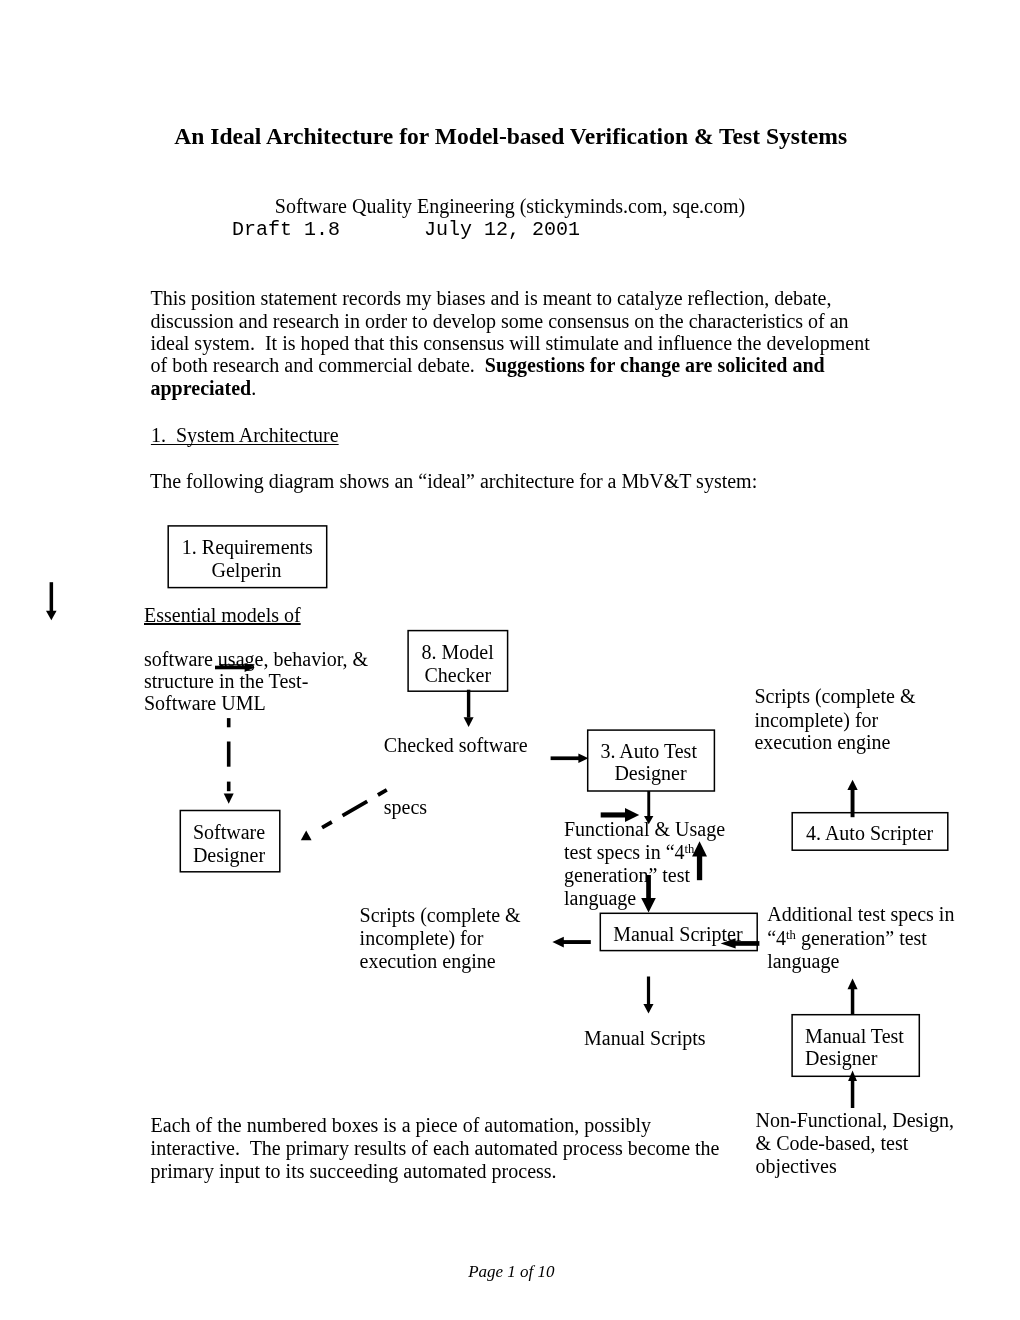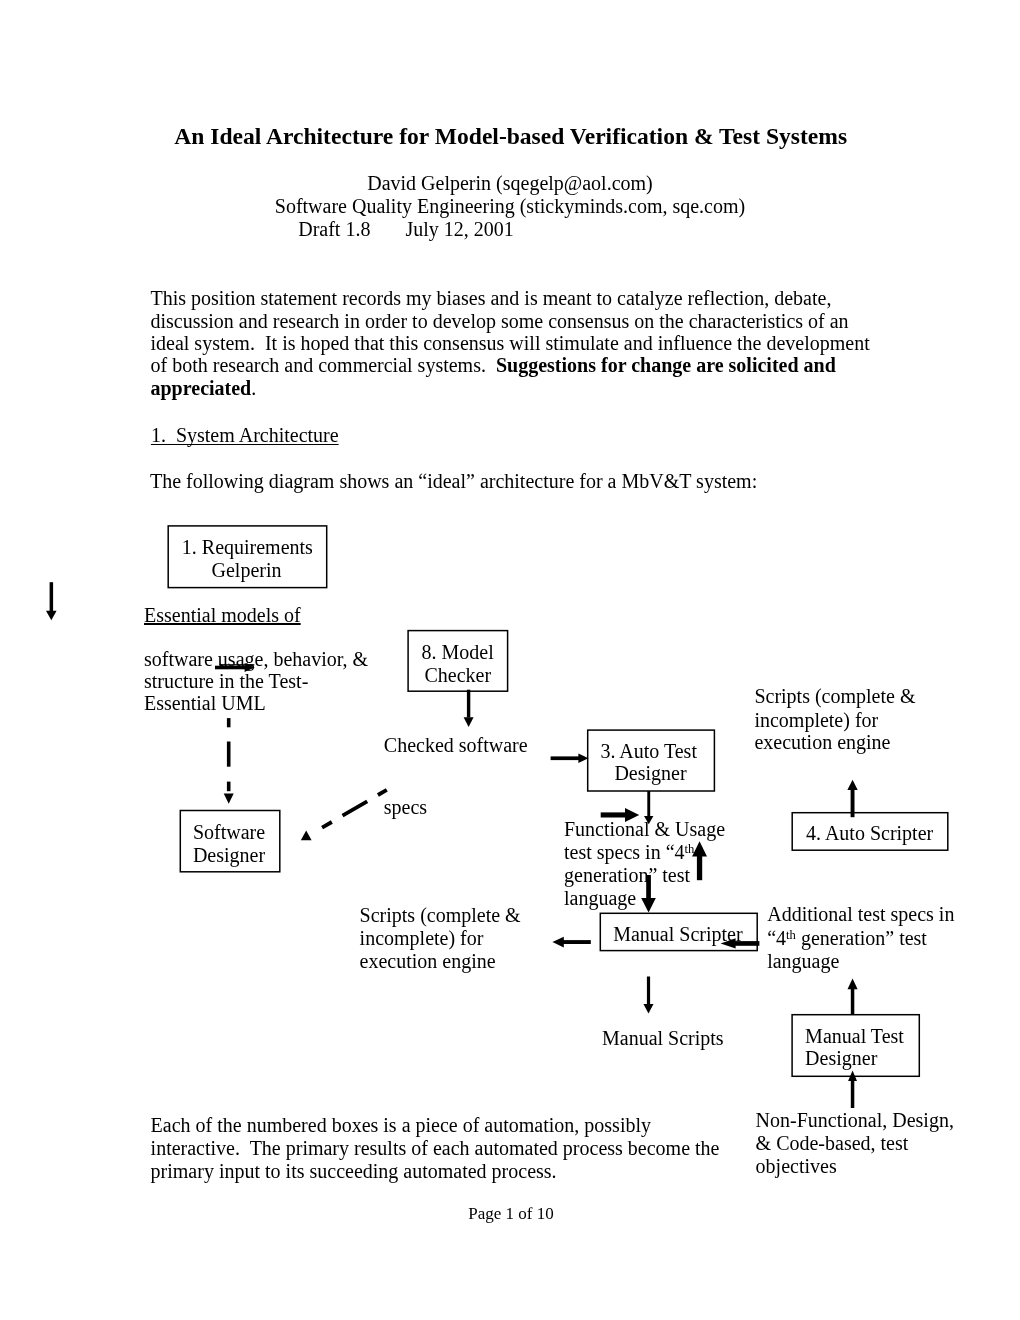--- a/index.html
+++ b/index.html
@@ -17,28 +17,27 @@
   .u{text-decoration:underline;text-decoration-skip-ink:none;text-underline-offset:2.1px;text-decoration-thickness:1.4px;}
   svg.arrows{position:absolute;left:0;top:0;width:1020px;height:1320px;pointer-events:none;}
 </style>
 </head>
 <body>
 
 <div class="page">
 
   <div class="doc-title" style="left:174.3px;top:122.6px;position:absolute;">An Ideal Architecture for Model-based Verification &amp; Test Systems</div>
 
-  <div class="ctr" style="left:0;top:172px;width:1020px;">David Gelperin (sqegelp@aol.com)</div>
   <div class="ctr" style="left:0;top:194.8px;width:1020px;">Software Quality Engineering (stickyminds.com, sqe.com)</div>
-  <div class="ctr" style="left:0;top:218px;width:812px;">Draft 1.8       July 12, 2001</div>
+  <div class="ctr" style="left:0;top:218px;width:812px;font-family:Liberation Mono, monospace;">Draft 1.8       July 12, 2001</div>
 
   <div class="blk" style="left:150.5px;top:309.6px;">discussion and research in order to develop some consensus on the characteristics of an</div>
   <div class="blk" style="left:150.5px;top:286.7px;">This position statement records my biases and is meant to catalyze reflection, debate,</div>
   <div class="blk" style="left:150.5px;top:331.7px;">ideal system.  It is hoped that this consensus will stimulate and influence the development</div>
-  <div class="blk" style="left:150.5px;top:353.7px;"><span>of both research and commercial systems.  </span><b>Suggestions for change are solicited and</b></div>
+  <div class="blk" style="left:150.5px;top:353.7px;"><span>of both research and commercial debate.  </span><b>Suggestions for change are solicited and</b></div>
   <div class="blk" style="left:150.5px;top:376.6px;"><b>appreciated</b><span>.</span></div>
 
   <div class="blk u" style="left:150.9px;top:424.1px;">1.  System Architecture</div>
 
   <div class="blk" style="left:150px;top:470.4px;">The following diagram shows an “ideal” architecture for a MbV&amp;T system:</div>
 
   <div class="blk" style="left:150.6px;top:1114.2px;">Each of the numbered boxes is a piece of automation, possibly</div>
   <div class="blk" style="left:150.6px;top:1137.2px;">interactive.  The primary results of each automated process become the</div>
   <div class="blk" style="left:150.6px;top:1160.3px;">primary input to its succeeding automated process.</div>
 
@@ -163,21 +162,21 @@
   <div class="box" style="left:600px;top:912.4px;width:157.3px;height:38.8px;"></div>
   <div class="boxlabel" style="left:613.2px;top:922.6px;">Manual Scripter</div>
 
   <div class="box" style="left:792px;top:1014.4px;width:128px;height:62.3px;"></div>
   <div class="boxlabel" style="left:805.1px;top:1024.6px;">Manual Test</div>
   <div class="boxlabel" style="left:805.1px;top:1047.4px;">Designer</div>
 
   <div class="boxlabel" style="left:144.0px;top:604px;text-decoration:underline;">Essential models of</div>
   <div class="boxlabel" style="left:144.0px;top:647.7px;"><span>software </span><span>usage</span><span>, behavior, &amp;</span></div>
   <div class="boxlabel" style="left:144.0px;top:670px;">structure in the Test-</div>
-  <div class="boxlabel" style="left:144.0px;top:692.4px;">Essential UML</div>
+  <div class="boxlabel" style="left:144.0px;top:692.4px;">Software UML</div>
 
   <div class="boxlabel" style="left:383.8px;top:733.7px;">Checked software</div>
   <div class="boxlabel" style="left:383.8px;top:756.9px;margin-top:39px;">specs</div>
 
   <div class="boxlabel" style="left:754.4px;top:684.6px;">Scripts (complete &amp;</div>
   <div class="boxlabel" style="left:754.4px;top:708.7px;">incomplete) for</div>
   <div class="boxlabel" style="left:754.4px;top:730.9px;">execution engine</div>
 
   <div class="boxlabel" style="left:564.0px;top:817.5px;">Functional &amp; Usage</div>
   <div class="boxlabel" style="left:564.0px;top:841.1px;"><span>test specs in “4</span><sup>th</sup></div>
@@ -185,21 +184,21 @@
   <div class="boxlabel" style="left:564.0px;top:887.3px;">language</div>
 
   <div class="boxlabel" style="left:359.6px;top:903.5px;">Scripts (complete &amp;</div>
   <div class="boxlabel" style="left:359.6px;top:926.7px;">incomplete) for</div>
   <div class="boxlabel" style="left:359.6px;top:949.6px;">execution engine</div>
 
   <div class="boxlabel" style="left:767.2px;top:902.8px;">Additional test specs in</div>
   <div class="boxlabel" style="left:767.2px;top:926.5px;"><span>“4</span><sup>th</sup><span> generation” test</span></div>
   <div class="boxlabel" style="left:767.2px;top:950.3px;">language</div>
 
-  <div class="boxlabel" style="left:602px;top:1027.3px;">Manual Scripts</div>
+  <div class="boxlabel" style="left:584px;top:1027.3px;">Manual Scripts</div>
 
   <div class="boxlabel" style="left:755.6px;top:1108.9px;">Non-Functional, Design,</div>
   <div class="boxlabel" style="left:755.6px;top:1132.2px;">&amp; Code-based, test</div>
   <div class="boxlabel" style="left:755.6px;top:1155.1px;">objectives</div>
 
-  <div class="footer" style="left:468.2px;top:1204px;">Page 1 of 10</div>
+  <div class="footer" style="left:468.2px;top:1262px;font-style:italic;">Page 1 of 10</div>
 
 </div>
 
 </body></html>

